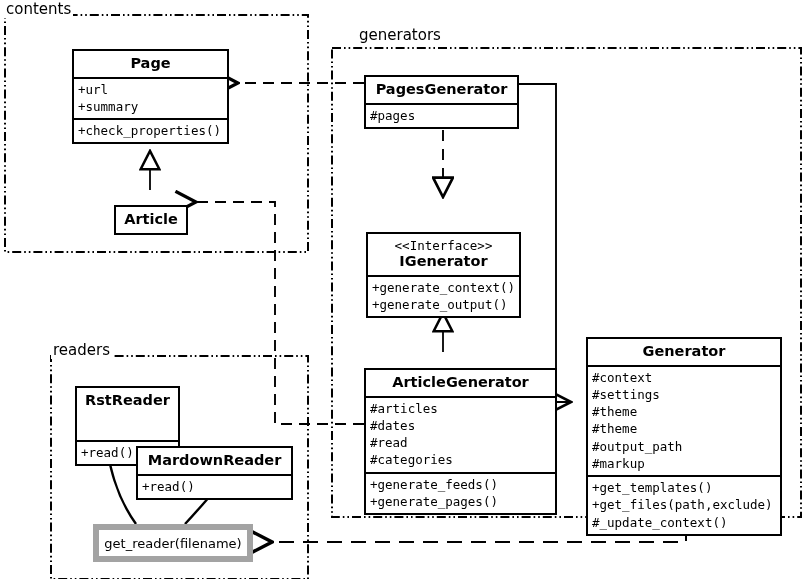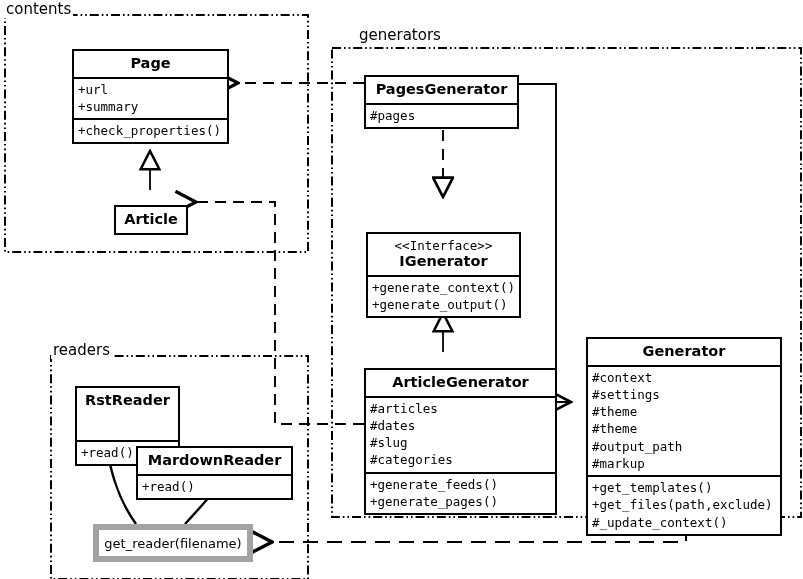--- a/index.html
+++ b/index.html
@@ -189,21 +189,21 @@
       <div class="member">+generate_context()</div>
       <div class="member">+generate_output()</div>
     </div>
   </div>
 
   <div class="umlclass" style="left:364px; top:352px; width:193px;">
     <div class="cname">ArticleGenerator</div>
     <div class="compartment">
       <div class="member">#articles</div>
       <div class="member">#dates</div>
-      <div class="member">#slug</div>
+      <div class="member">#read</div>
       <div class="member">#categories</div>
     </div>
     <div class="compartment">
       <div class="member">+generate_feeds()</div>
       <div class="member">+generate_pages()</div>
     </div>
   </div>
 
   <div class="umlclass" style="left:586px; top:321px; width:196px;">
     <div class="cname">Generator</div>

